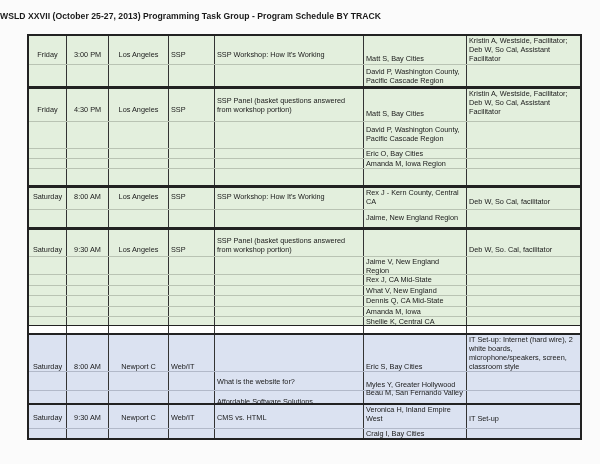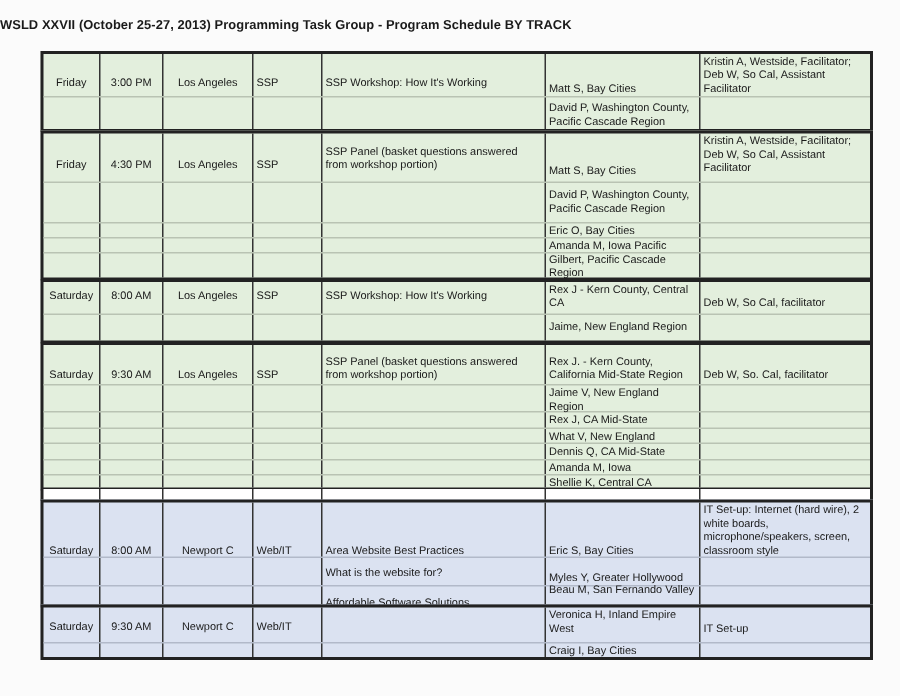--- a/index.html
+++ b/index.html
@@ -54,22 +54,21 @@
   <div class="sub" style="top:69px"></div>
     <div class="sub" style="top:79px"></div>
   <div class="cell c-center" style="left:0;width:37px;top:16px">Friday</div>
   <div class="cell c-center" style="left:38px;width:41px;top:16px">4:30 PM</div>
   <div class="cell c-center" style="left:80px;width:59px;top:16px">Los Angeles</div>
   <div class="cell" style="left:142px;width:42px;top:16px">SSP</div>
   <div class="cell" style="left:188px;width:142px;top:7px">SSP Panel (basket questions answered from workshop portion)</div>
   <div class="cell" style="left:337px;width:97px;top:20px">Matt S, Bay Cities</div>
   <div class="cell" style="left:337px;width:97px;top:36px">David P, Washington County, Pacific Cascade Region</div>
   <div class="cell" style="left:337px;width:97px;top:60px">Eric O, Bay Cities</div>
-  <div class="cell" style="left:337px;width:97px;top:70px">Amanda M, Iowa Pacific</div>
-  <div class="cell" style="left:337px;width:97px;top:79px">Gilbert, Pacific Cascade Region</div>
+  <div class="cell" style="left:337px;width:97px;top:70px">Amanda M, Iowa Region</div>
   <div class="cell" style="left:440px;width:112px;top:0px">Kristin A, Westside, Facilitator; Deb W, So Cal, Assistant Facilitator</div>
 </div>
 
 <div class="block green" style="top:186px;height:43px;">
   <div class="col" style="left:37px"></div>
     <div class="col" style="left:79px"></div>
   <div class="col" style="left:139px"></div>
     <div class="col" style="left:185px"></div>
   <div class="col" style="left:334px"></div>
     <div class="col" style="left:437px"></div>
@@ -95,21 +94,20 @@
     <div class="sub" style="top:44px"></div>
   <div class="sub" style="top:55px"></div>
     <div class="sub" style="top:65px"></div>
   <div class="sub" style="top:76px"></div>
     <div class="sub" style="top:86px"></div>
   <div class="cell c-center" style="left:0;width:37px;top:15px">Saturday</div>
   <div class="cell c-center" style="left:38px;width:41px;top:15px">9:30 AM</div>
   <div class="cell c-center" style="left:80px;width:59px;top:15px">Los Angeles</div>
   <div class="cell" style="left:142px;width:42px;top:15px">SSP</div>
   <div class="cell" style="left:188px;width:142px;top:6px">SSP Panel (basket questions answered from workshop portion)</div>
-  <div class="cell" style="left:337px;width:97px;top:6px">Rex J. - Kern County, California Mid-State Region</div>
   <div class="cell" style="left:337px;width:97px;top:27px">Jaime V, New England Region</div>
   <div class="cell" style="left:337px;width:97px;top:45px">Rex J, CA Mid-State</div>
   <div class="cell" style="left:337px;width:97px;top:56px">What V, New England</div>
   <div class="cell" style="left:337px;width:97px;top:66px">Dennis Q, CA Mid-State</div>
   <div class="cell" style="left:337px;width:97px;top:77px">Amanda M, Iowa</div>
   <div class="cell" style="left:337px;width:97px;top:87px">Shellie K, Central CA</div>
   <div class="cell" style="left:440px;width:104px;top:15px">Deb W, So. Cal, facilitator</div>
 </div>
 
 <div class="gap" style="top:326px;">
@@ -127,37 +125,37 @@
   <div class="col" style="left:139px"></div>
     <div class="col" style="left:185px"></div>
   <div class="col" style="left:334px"></div>
     <div class="col" style="left:437px"></div>
   <div class="sub" style="top:36px"></div>
     <div class="sub" style="top:55px"></div>
   <div class="cell c-center" style="left:0;width:37px;top:27px">Saturday</div>
   <div class="cell c-center" style="left:38px;width:41px;top:27px">8:00 AM</div>
   <div class="cell c-center" style="left:80px;width:59px;top:27px">Newport C</div>
   <div class="cell" style="left:142px;width:42px;top:27px">Web/IT</div>
-  <div class="cell" style="left:188px;width:145px;top:27px">Area Website Best Practices</div>
   <div class="cell" style="left:188px;width:145px;top:62px">Affordable Software Solutions</div>
   <div class="cell" style="left:188px;width:145px;top:42px">What is the website for?</div>
   <div class="cell" style="left:337px;width:97px;top:27px">Eric S, Bay Cities</div>
   <div class="cell" style="left:337px;width:97px;top:45px">Myles Y, Greater Hollywood</div>
   <div class="cell" style="left:337px;width:97px;top:53px">Beau M, San Fernando Valley</div>
   <div class="cell" style="left:440px;width:112px;top:0px">IT Set-up: Internet (hard wire), 2 white boards, microphone/speakers, screen, classroom style</div>
 </div>
 
 <div class="block blue" style="top:403px;height:37px;">
   <div class="col" style="left:37px"></div>
     <div class="col" style="left:79px"></div>
   <div class="col" style="left:139px"></div>
     <div class="col" style="left:185px"></div>
   <div class="col" style="left:334px"></div>
     <div class="col" style="left:437px"></div>
   <div class="sub" style="top:23px"></div>
   <div class="cell c-center" style="left:0;width:37px;top:8px">Saturday</div>
   <div class="cell c-center" style="left:38px;width:41px;top:8px">9:30 AM</div>
   <div class="cell c-center" style="left:80px;width:59px;top:8px">Newport C</div>
   <div class="cell" style="left:142px;width:42px;top:8px">Web/IT</div>
+  <div class="cell" style="left:188px;width:145px;top:8px">CMS vs. HTML</div>
   <div class="cell" style="left:337px;width:97px;top:0px">Veronica H, Inland Empire West</div>
   <div class="cell" style="left:337px;width:97px;top:24px">Craig I, Bay Cities</div>
   <div class="cell" style="left:440px;width:112px;top:9px">IT Set-up</div>
 </div>
 
 </body></html>

